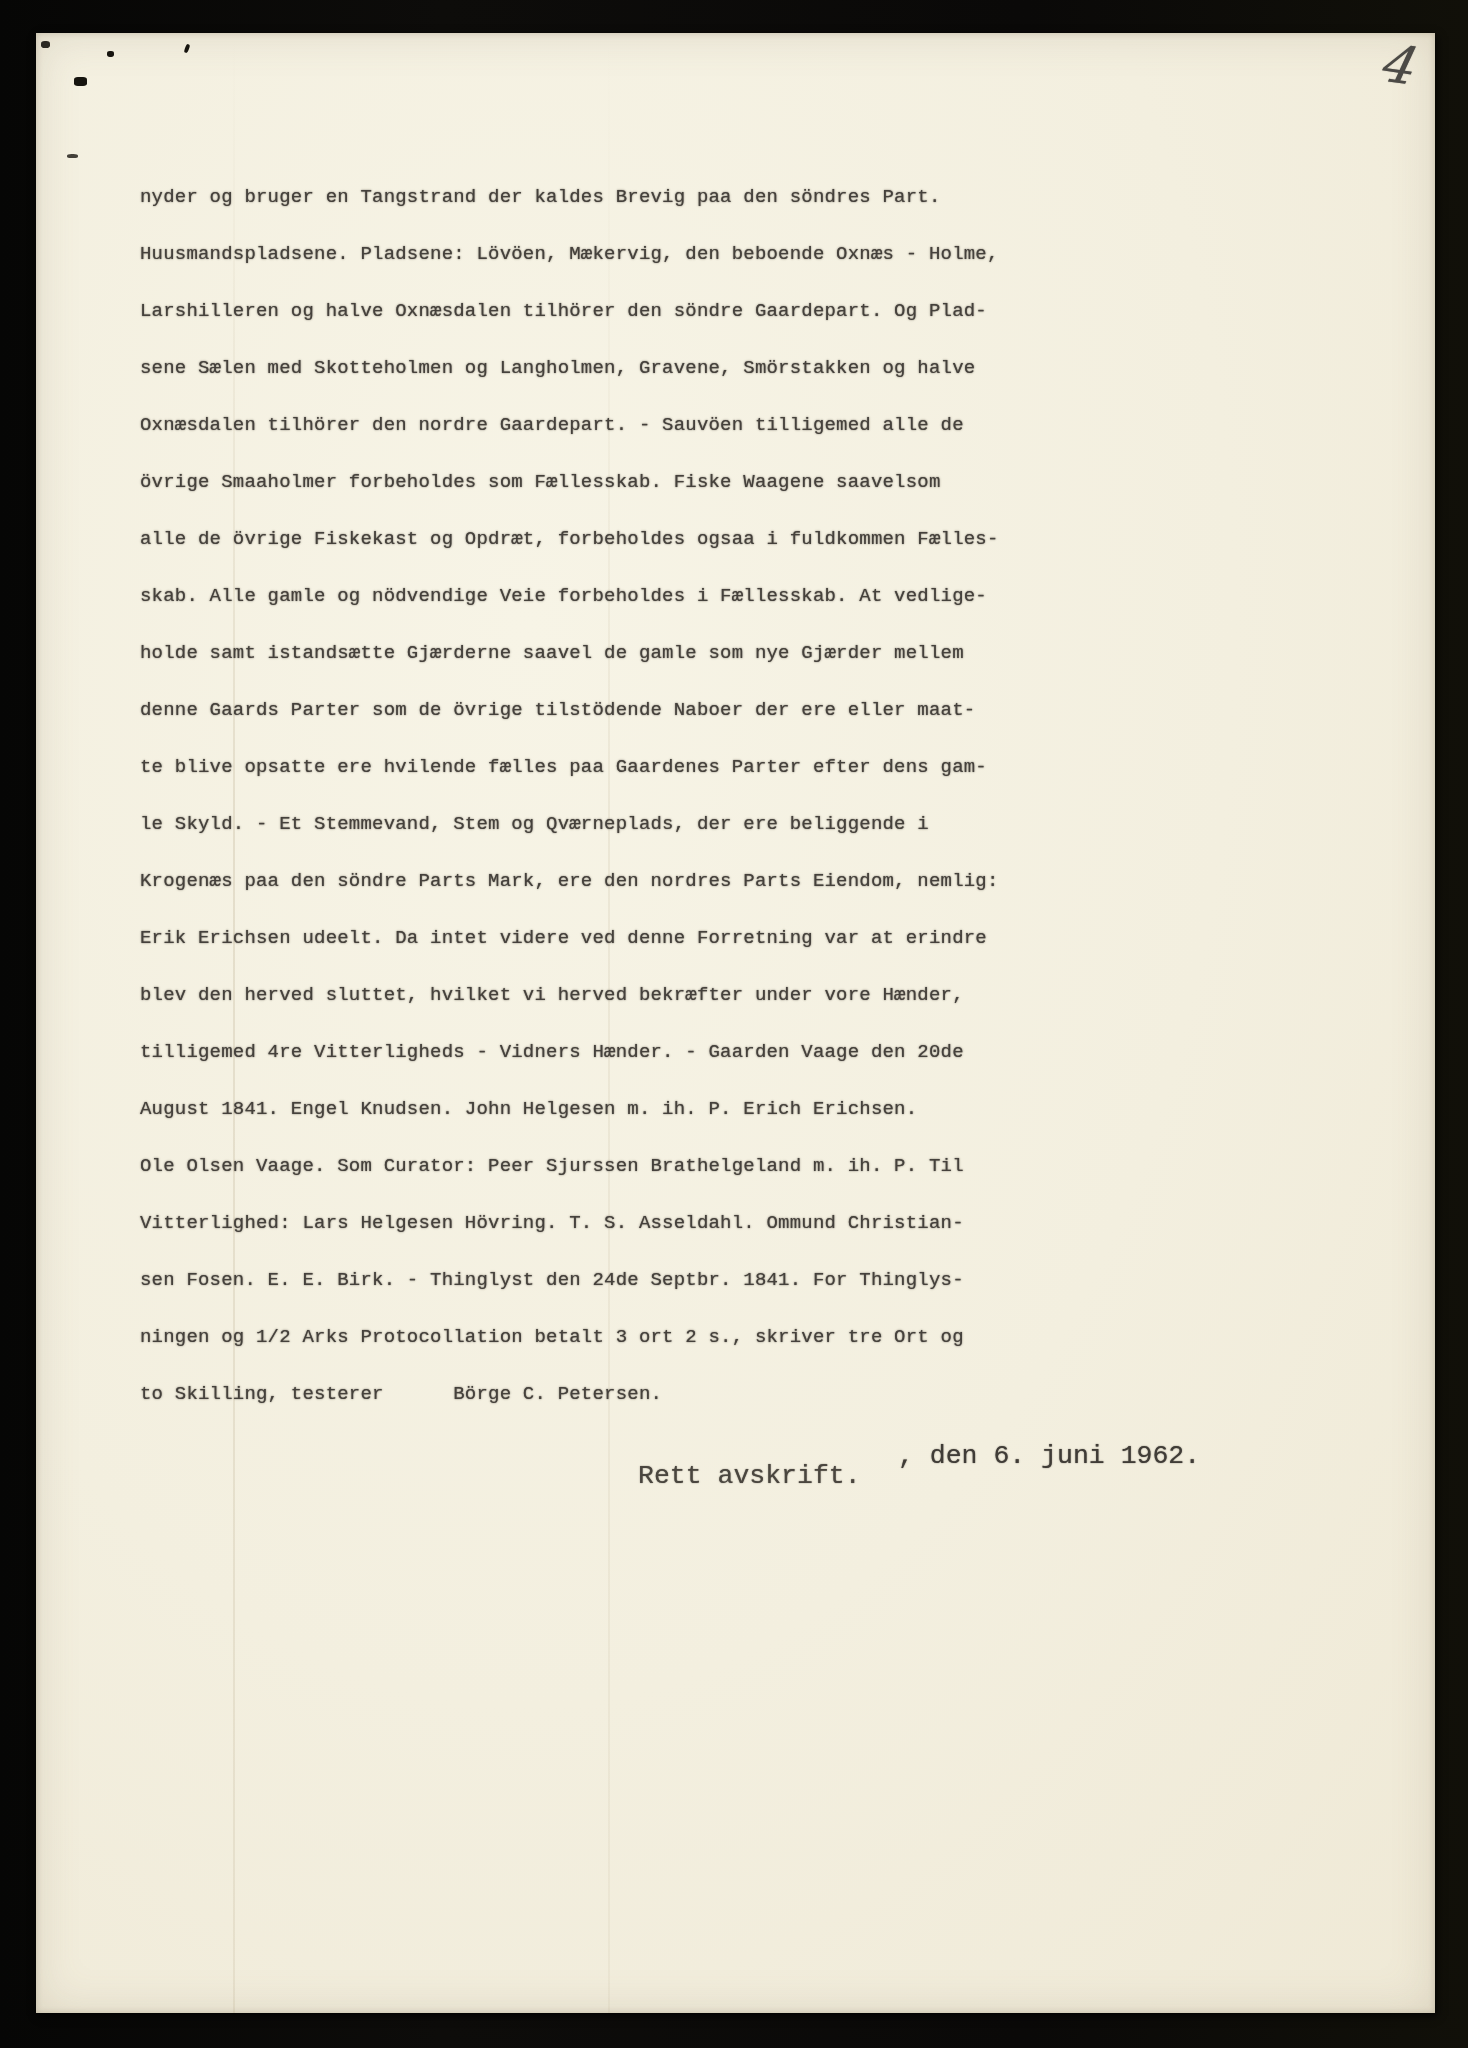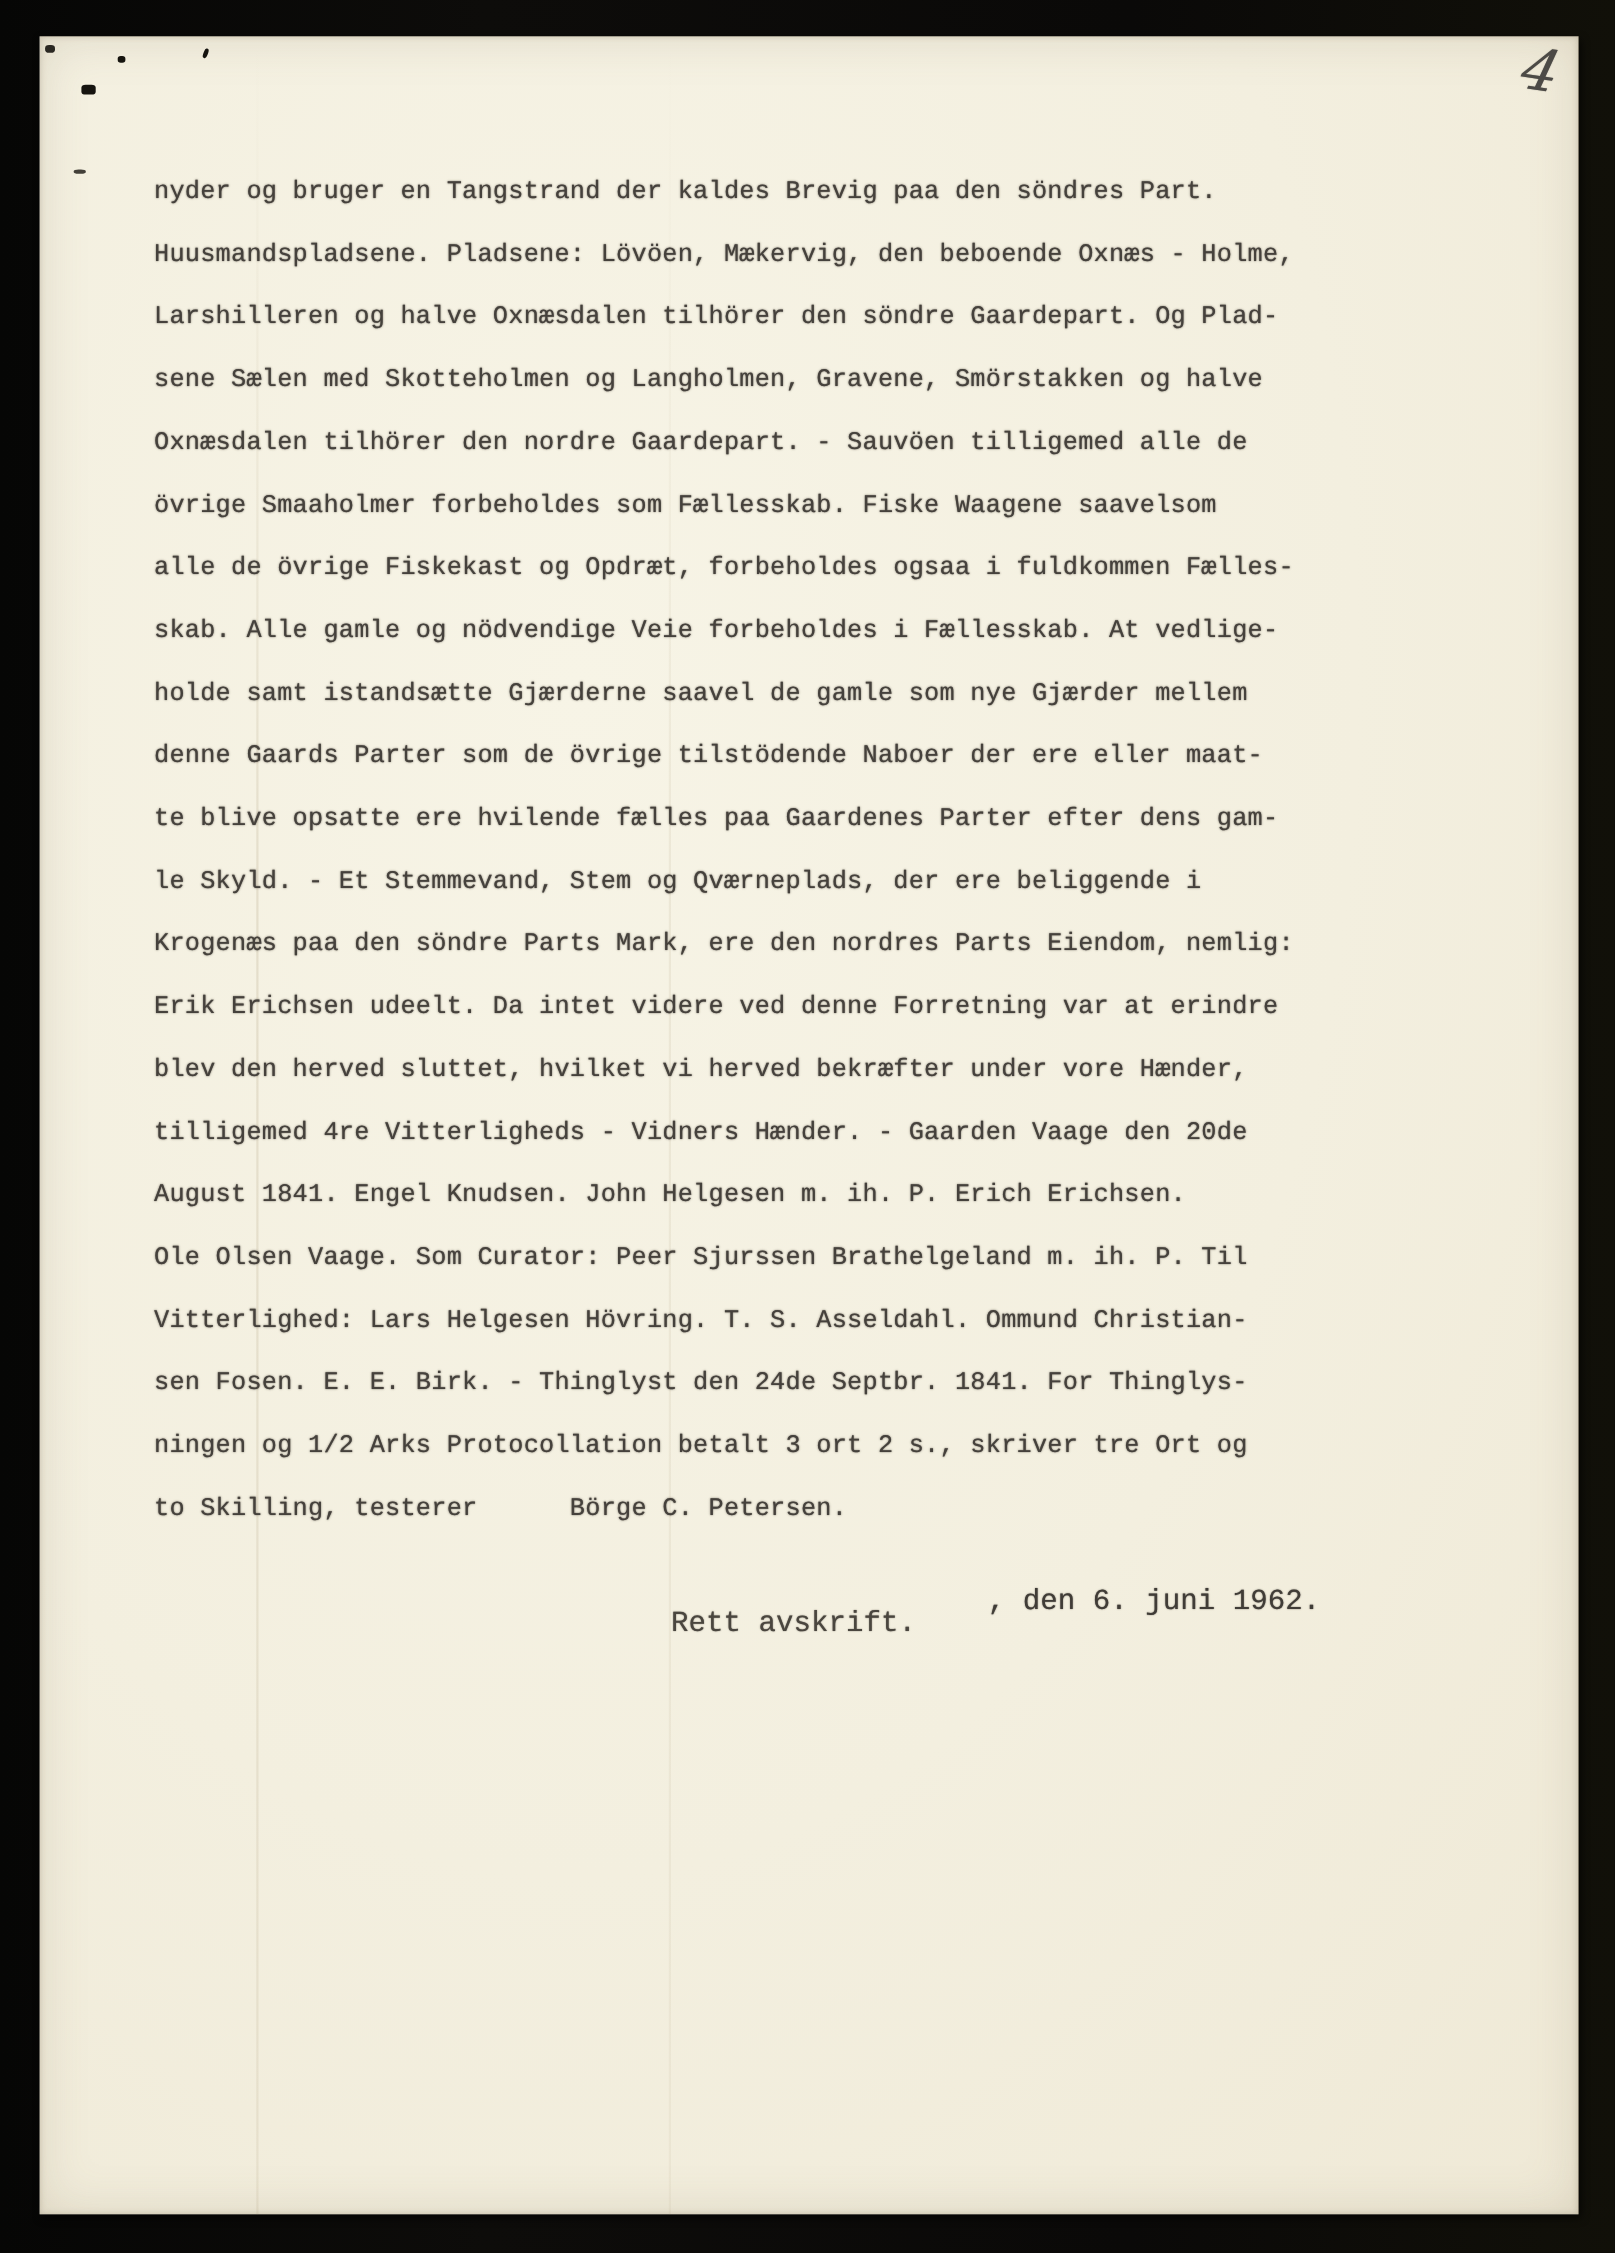--- a/index.html
+++ b/index.html
@@ -29,31 +29,31 @@
   .crease{
     position:absolute;top:0;bottom:0;width:2px;
     background:linear-gradient(180deg,rgba(150,130,90,0),rgba(150,130,90,.18) 40%,rgba(150,130,90,.12));
     pointer-events:none;
   }
   .crease.c1{left:197px;}
   .crease.c2{left:572px;opacity:.6;}
   
   .text-block{
     position:absolute;
-    left:104px;top:113px;width:1240px;
-    font-size:23px;
+    left:104px;top:136px;width:1240px;
+    font-size:19px;
     line-height:57px;
     color:#45413c;
     letter-spacing:.2px;
     white-space:pre;
     text-shadow:0 0 1.3px rgba(72,66,58,.85), 0 0 2.5px rgba(90,82,70,.25);
   }
   .line{height:57px;}
   .attestation{
-    position:absolute;left:574px;top:1428px;
+    position:absolute;left:602px;top:1428px;
     font-size:26.5px;color:#4a463f;white-space:pre;
     text-shadow:0 0 1.3px rgba(72,66,58,.8);
   }
   .dateline{
     position:absolute;left:862px;top:1408px;
     font-size:26.5px;color:#403c37;white-space:pre;
     text-shadow:0 0 1.3px rgba(65,60,52,.85);
   }
   .page-number{
     position:absolute;left:1348px;top:2px;

